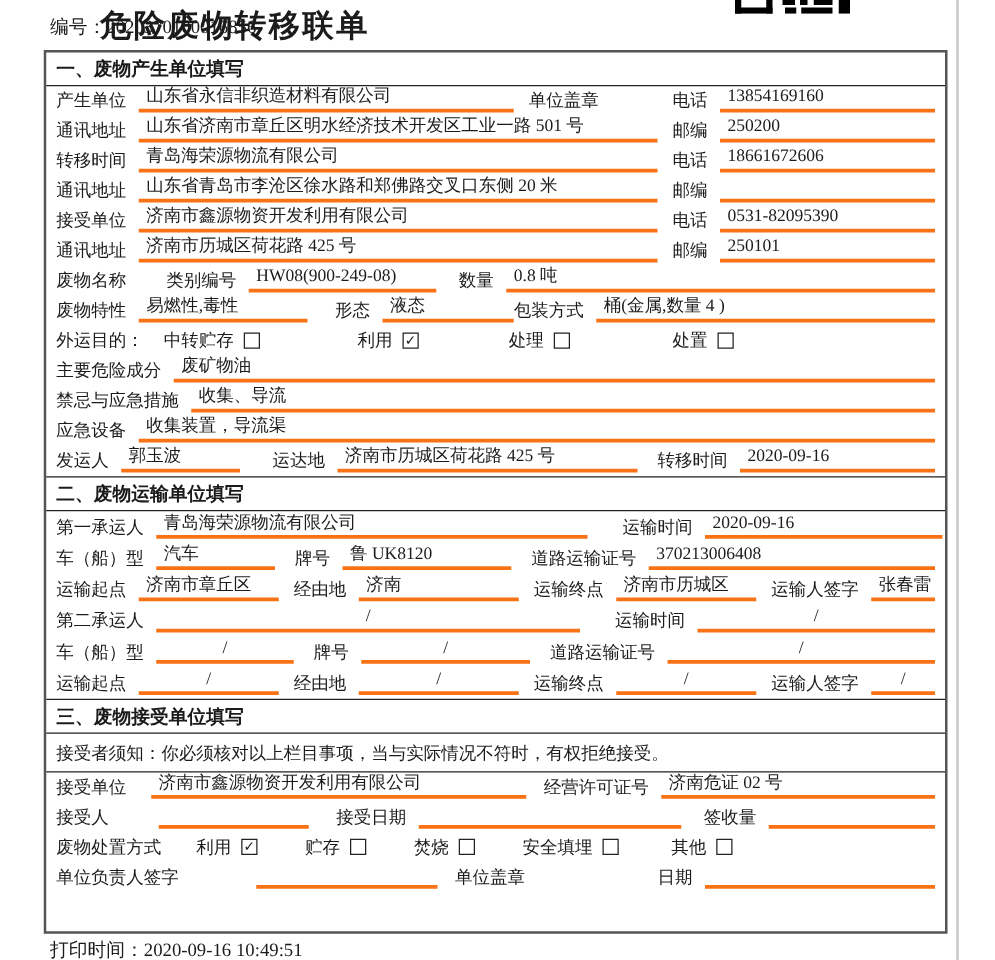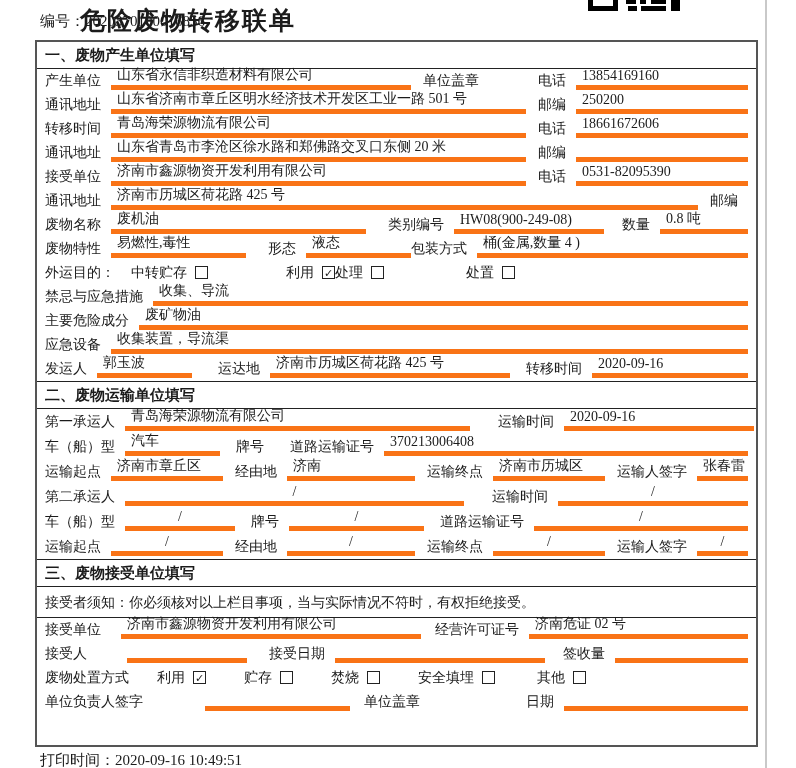--- a/index.html
+++ b/index.html
@@ -15,21 +15,21 @@
   .qr { position:absolute; left:588px; top:0; }
   .main-box { position:absolute; left:35px; top:40px; width:723px; height:707px;
               border:2px solid #555; display:flex; flex-direction:column; }
   .sec-header { font-size:15px; font-weight:bold; padding:4px 8px 3px 8px; height:27px;
                 border-bottom:1px solid #222; }
   .sec-header.mid { border-top:1px solid #222; height:28px; }
   .notice { font-size:14px; padding:7px 8px 5px 8px; height:31px; border-bottom:1px solid #222; }
   .row { display:flex; align-items:flex-end; height:24px; padding:0 8px 3px 8px; font-size:14px; }
   .row.h25 { height:25px; }
   .lbl { white-space:nowrap; margin-right:10px; flex:none; }
-  .ul { border-bottom:5px solid #f97316; padding:0 6px 1px 6px; white-space:nowrap;
+  .ul { border-bottom:3px solid #f97316; padding:0 6px 1px 6px; white-space:nowrap;
         overflow:hidden; flex:none; }
   .ul.fill { flex:1; }
   .ctr { text-align:center; }
   .sp { flex:1; }
   .opt { display:flex; align-items:center; flex:none; }
   .opt .t { white-space:nowrap; }
   .cb { width:13px; height:13px; border:1px solid #222; margin-left:8px; font-size:11px;
         line-height:12px; text-align:center; flex:none; margin-bottom:1px; }
   .print-time { position:absolute; left:40px; top:751px; font-size:15px; white-space:nowrap; }
 </style>
@@ -92,25 +92,25 @@
       <span class="lbl">接受单位</span>
       <span class="ul fill">济南市鑫源物资开发利用有限公司</span>
       <span class="lbl" style="margin-left:12px">电话</span>
       <span class="ul" style="width:172px">0531-82095390</span>
     </div>
 
     <div class="row">
       <span class="lbl">通讯地址</span>
       <span class="ul fill">济南市历城区荷花路 425 号</span>
       <span class="lbl" style="margin-left:12px">邮编</span>
+      <span class="ul" style="width:172px">250101</span>
     </div>
 
     <div class="row">
       <span class="lbl">废物名称</span>
-      <span class="ul" style="width:255px">废机油</span>
       <span class="lbl" style="margin-left:22px">类别编号</span>
       <span class="ul" style="width:150px">HW08(900-249-08)</span>
       <span class="lbl" style="margin-left:18px">数量</span>
       <span class="ul fill">0.8 吨</span>
     </div>
 
     <div class="row">
       <span class="lbl">废物特性</span>
       <span class="ul" style="width:135px">易燃性,毒性</span>
       <span class="lbl" style="margin-left:22px">形态</span>
@@ -122,38 +122,38 @@
     <div class="row">
       <span class="lbl">外运目的：</span>
       <span class="opt" style="margin-left:6px">
         <span class="t">中转贮存</span>
         <span class="cb"></span>
       </span>
       <span class="opt" style="margin-left:78px">
         <span class="t">利用</span>
         <span class="cb">✓</span>
       </span>
-      <span class="opt" style="">
+      <span class="opt" style="margin-left:72px">
         <span class="t">处理</span>
         <span class="cb"></span>
       </span>
       <span class="opt" style="margin-left:82px">
         <span class="t">处置</span>
         <span class="cb"></span>
       </span>
     </div>
 
     <div class="row">
+      <span class="lbl">主要危险成分</span>
+      <span class="ul fill">废矿物油</span>
+    </div>
+
+    <div class="row">
       <span class="lbl">禁忌与应急措施</span>
       <span class="ul fill">收集、导流</span>
-    </div>
-
-    <div class="row">
-      <span class="lbl">主要危险成分</span>
-      <span class="ul fill">废矿物油</span>
     </div>
 
     <div class="row">
       <span class="lbl">应急设备</span>
       <span class="ul fill">收集装置，导流渠</span>
     </div>
 
     <div class="row">
       <span class="lbl">发运人</span>
       <span class="ul" style="width:95px">郭玉波</span>
@@ -169,20 +169,21 @@
       <span class="lbl">第一承运人</span>
       <span class="ul" style="width:345px">青岛海荣源物流有限公司</span>
       <span class="lbl" style="margin-left:28px">运输时间</span>
       <span class="ul" style="width:190px">2020-09-16</span>
     </div>
 
     <div class="row h25">
       <span class="lbl">车（船）型</span>
       <span class="ul" style="width:95px">汽车</span>
       <span class="lbl" style="margin-left:16px">牌号</span>
+      <span class="ul" style="width:135px">鲁 UK8120</span>
       <span class="lbl" style="margin-left:16px">道路运输证号</span>
       <span class="ul fill">370213006408</span>
     </div>
 
     <div class="row h25">
       <span class="lbl">运输起点</span>
       <span class="ul" style="width:112px">济南市章丘区</span>
       <span class="lbl" style="margin-left:12px">经由地</span>
       <span class="ul" style="width:128px">济南</span>
       <span class="lbl" style="margin-left:12px">运输终点</span>

